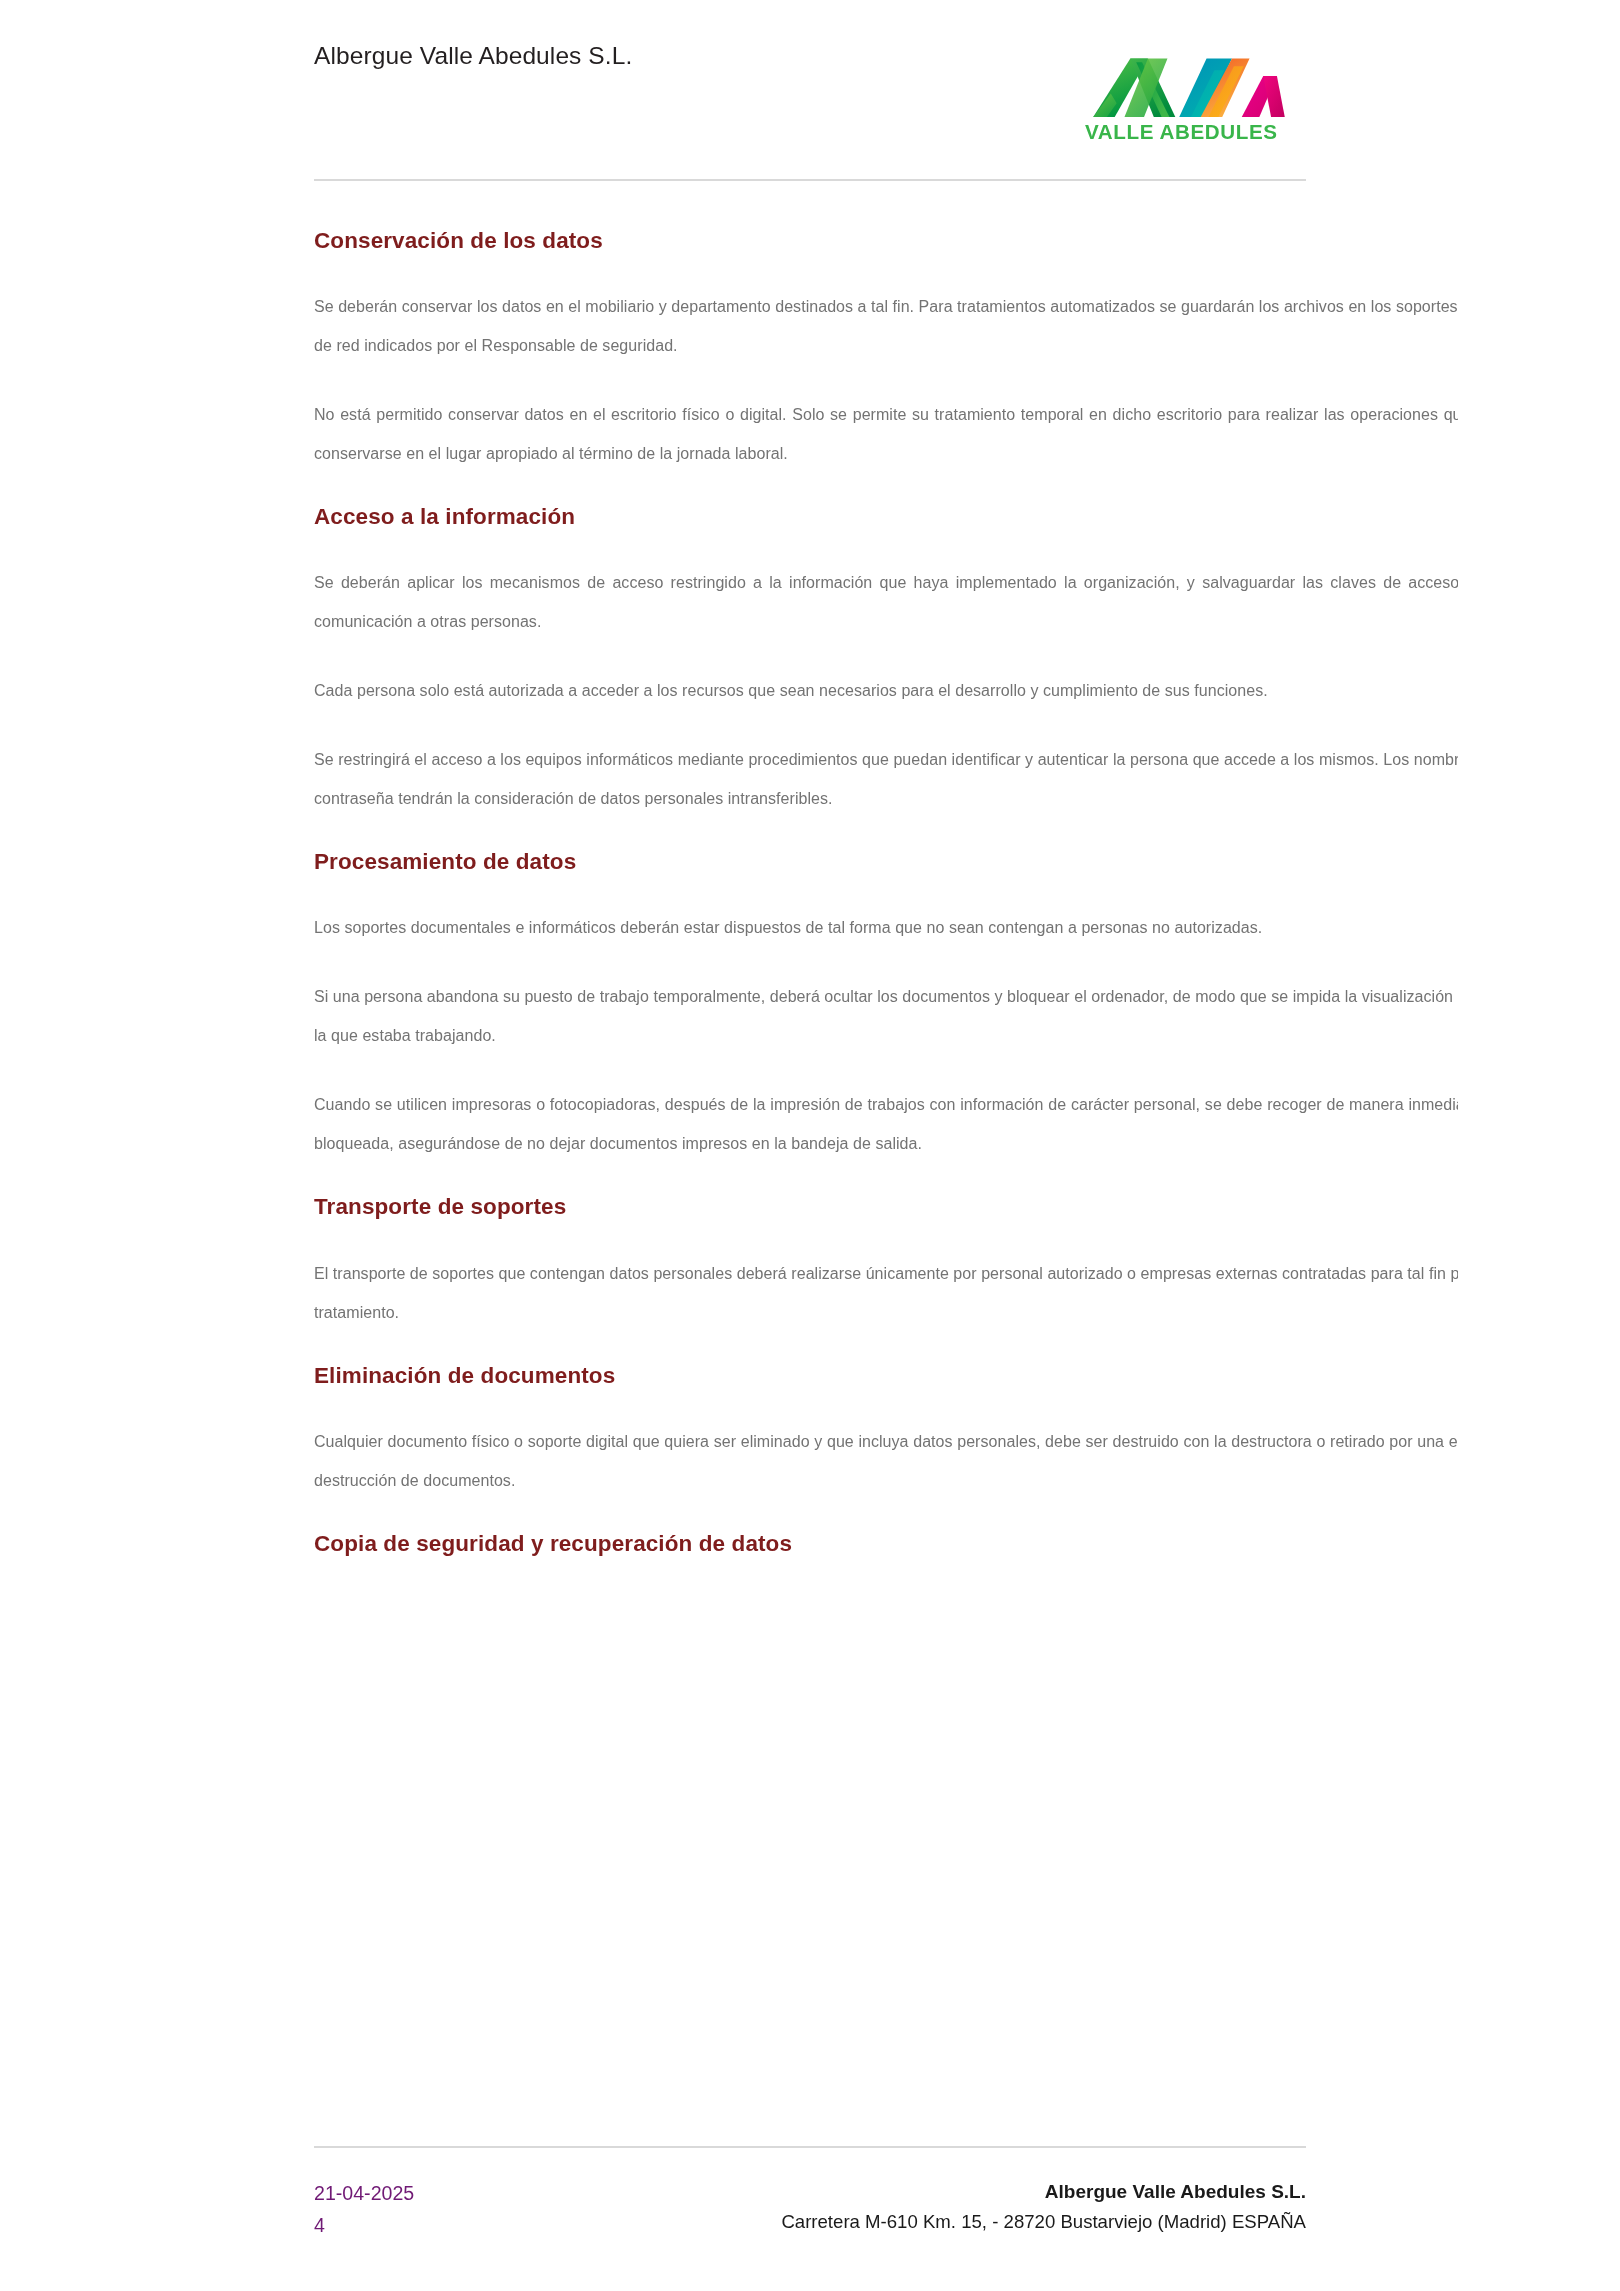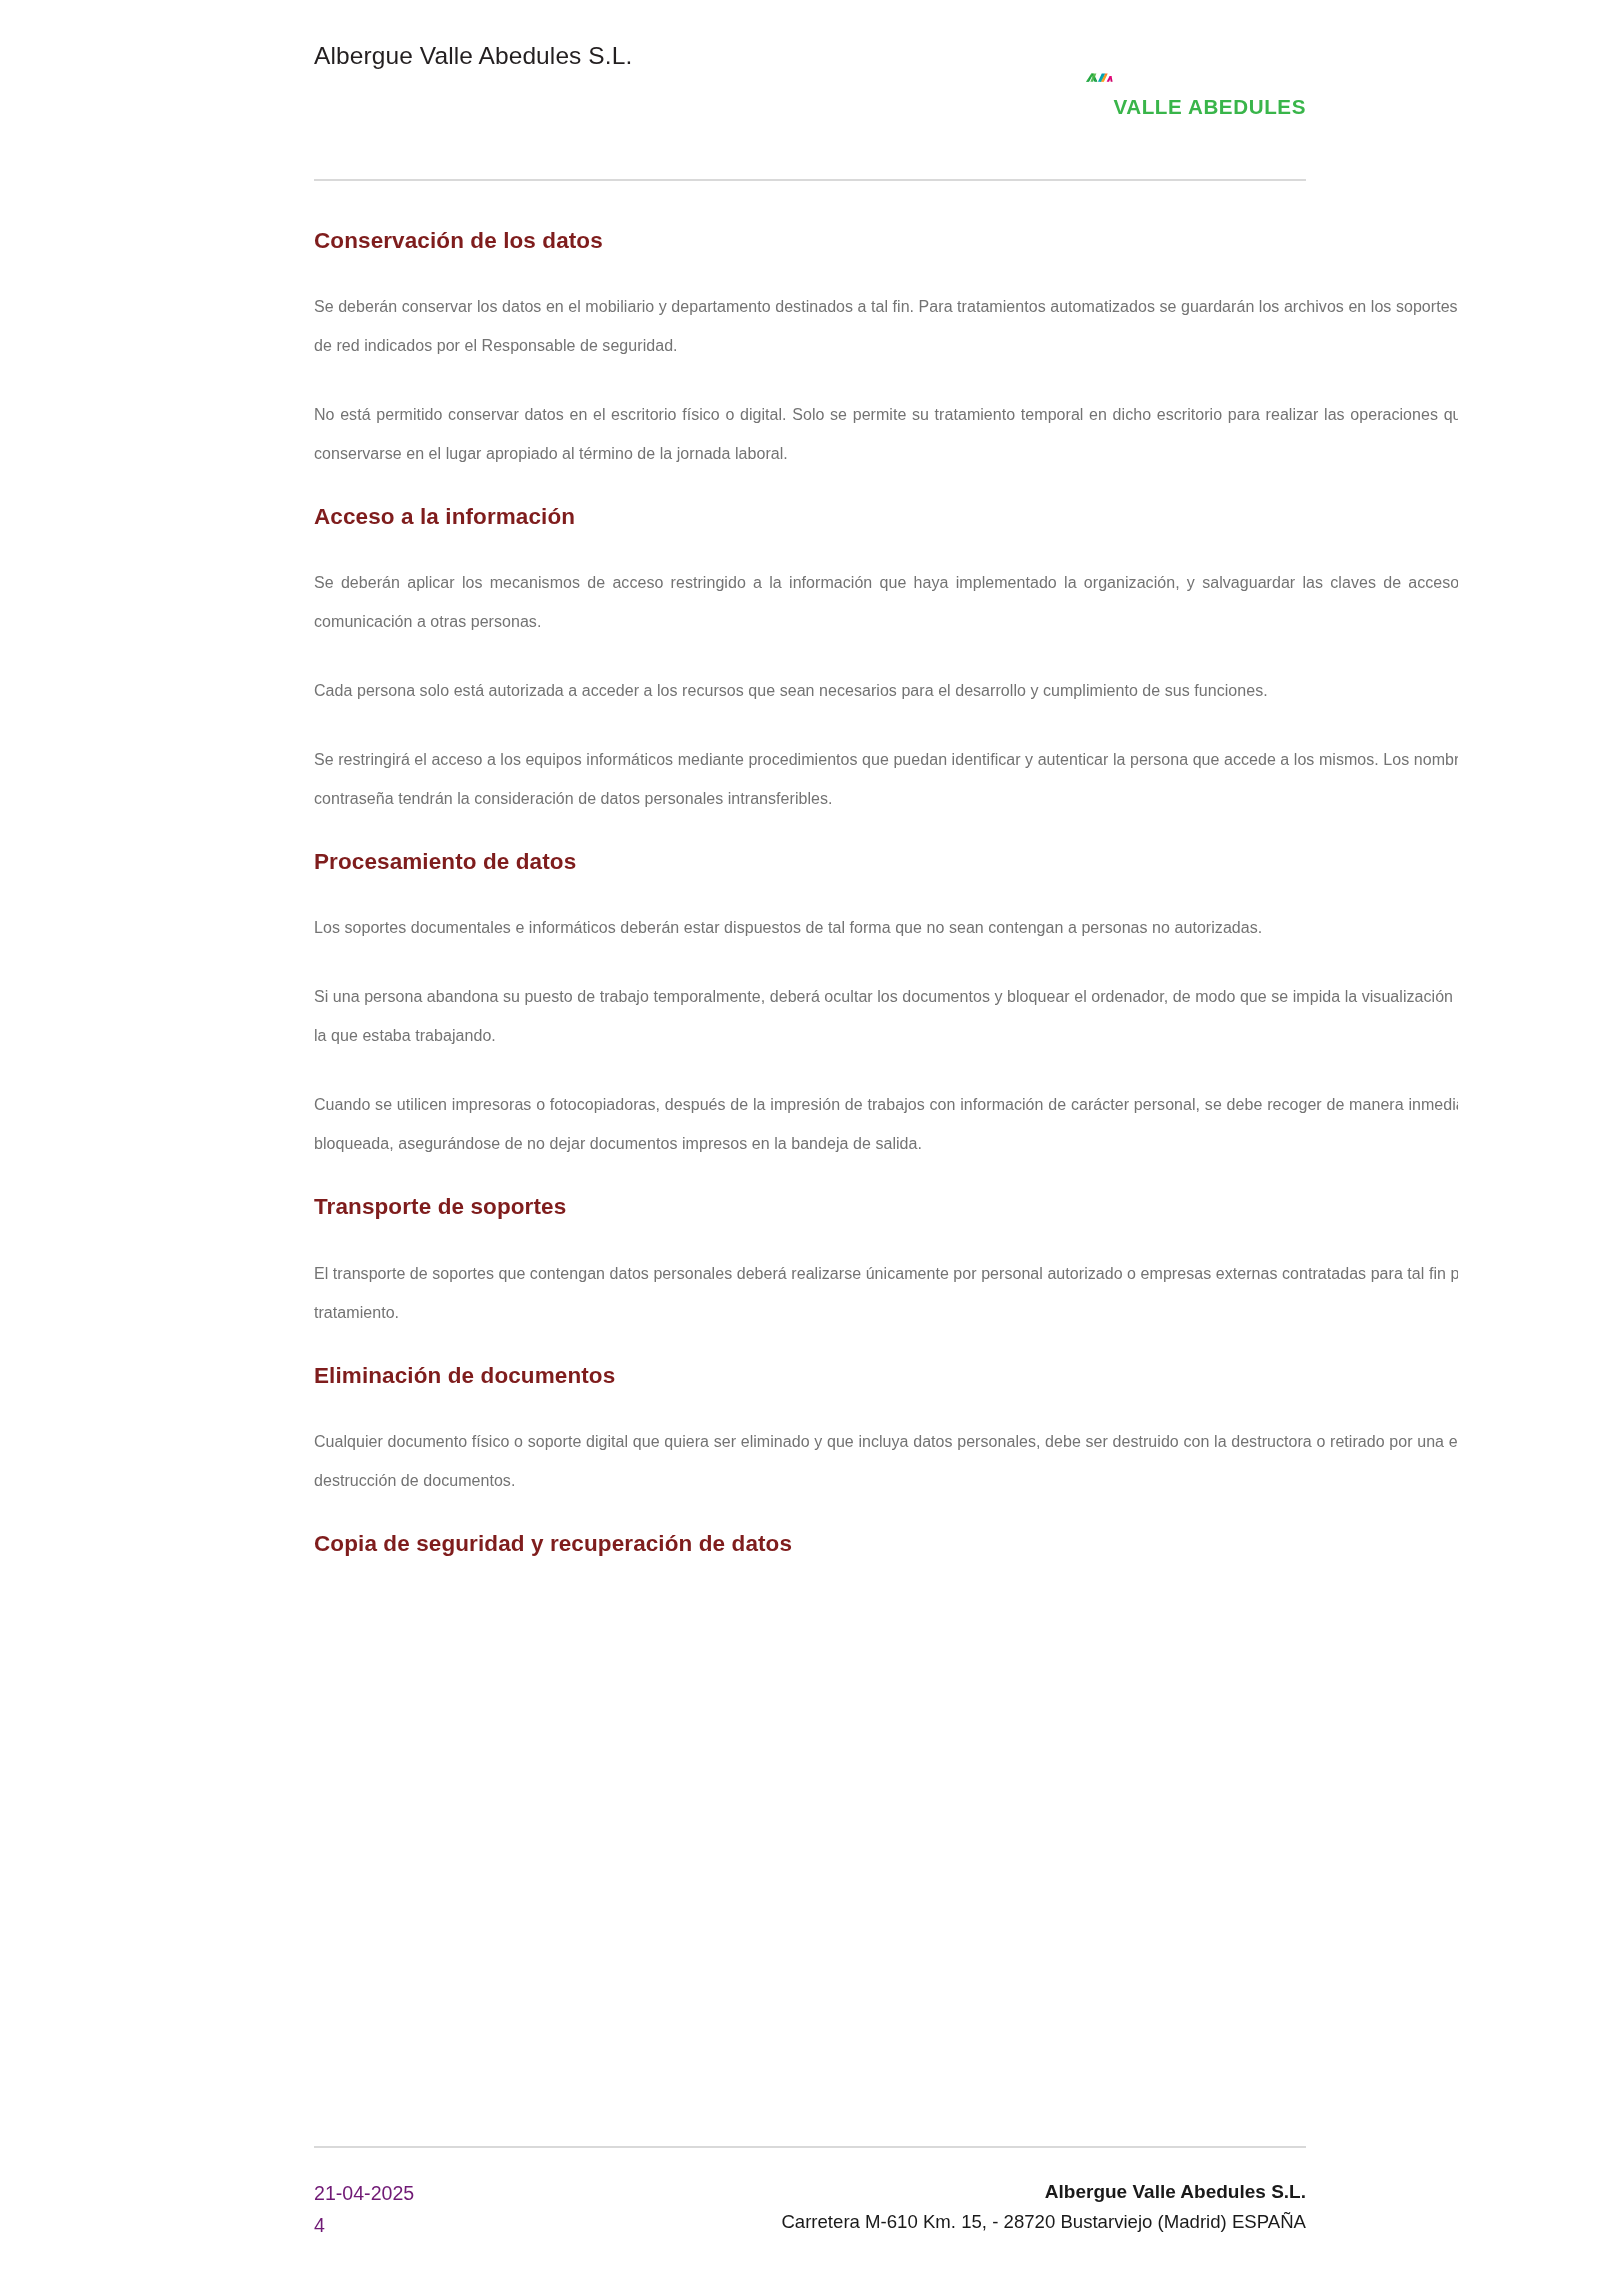--- a/index.html
+++ b/index.html
@@ -55,21 +55,22 @@
     right: 152px;
     top: 179px;
     height: 2px;
     background: #d9d9d9;
   }
 
   
   .logo-block {
     width: 221px;
     display: flex;
-    align-items: flex-end;
+    flex-direction: column;
+    align-items: flex-start;
     margin-top: -7.8px;
   }
   .logo-mark {
     display: block;
     width: 206px;
     height: 86px;
   }
   .logo-wordmark {
     margin-top: 1px;
     font-size: 20.6px;

